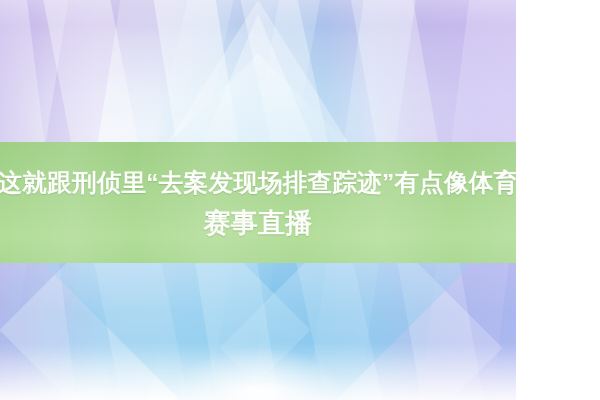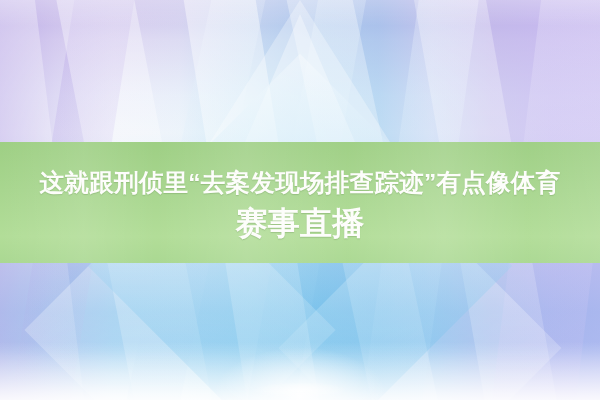--- a/index.html
+++ b/index.html
@@ -6,21 +6,21 @@
     margin: 0;
     padding: 0;
     background: #ffffff;
   }
   body {
     font-family: "Liberation Sans", sans-serif;
   }
 
   .banner {
     position: relative;
-    width: 600px;
+    width: 516px;
     height: 400px;
     overflow: hidden;
     background: #0f766e;
   }
 
   
   .bg-base {
     position: absolute;
     inset: 0;
     background:
@@ -173,21 +173,21 @@
     color: #fdfdfb;
     font-weight: bold;
     font-size: 25px;
     line-height: 40px;
     letter-spacing: 0.2px;
     white-space: nowrap;
     text-align: center;
     text-shadow: 0 1px 1px rgba(110,150,90,0.35);
   }
   .caption-line.line1 { font-size: 24.6px; }
-  .caption-line.line2 { font-size: 32px; }
+  .caption-line.line2 { font-size: 27px; }
 
   
   .watermark {
     position: absolute;
     left: 50%; bottom: 2px;
     transform: translateX(-50%);
     width: 96px; height: 16px;
     background: radial-gradient(ellipse at center, rgba(255,255,255,0.75), rgba(255,255,255,0.0) 70%);
     opacity: 0.9;
   }

